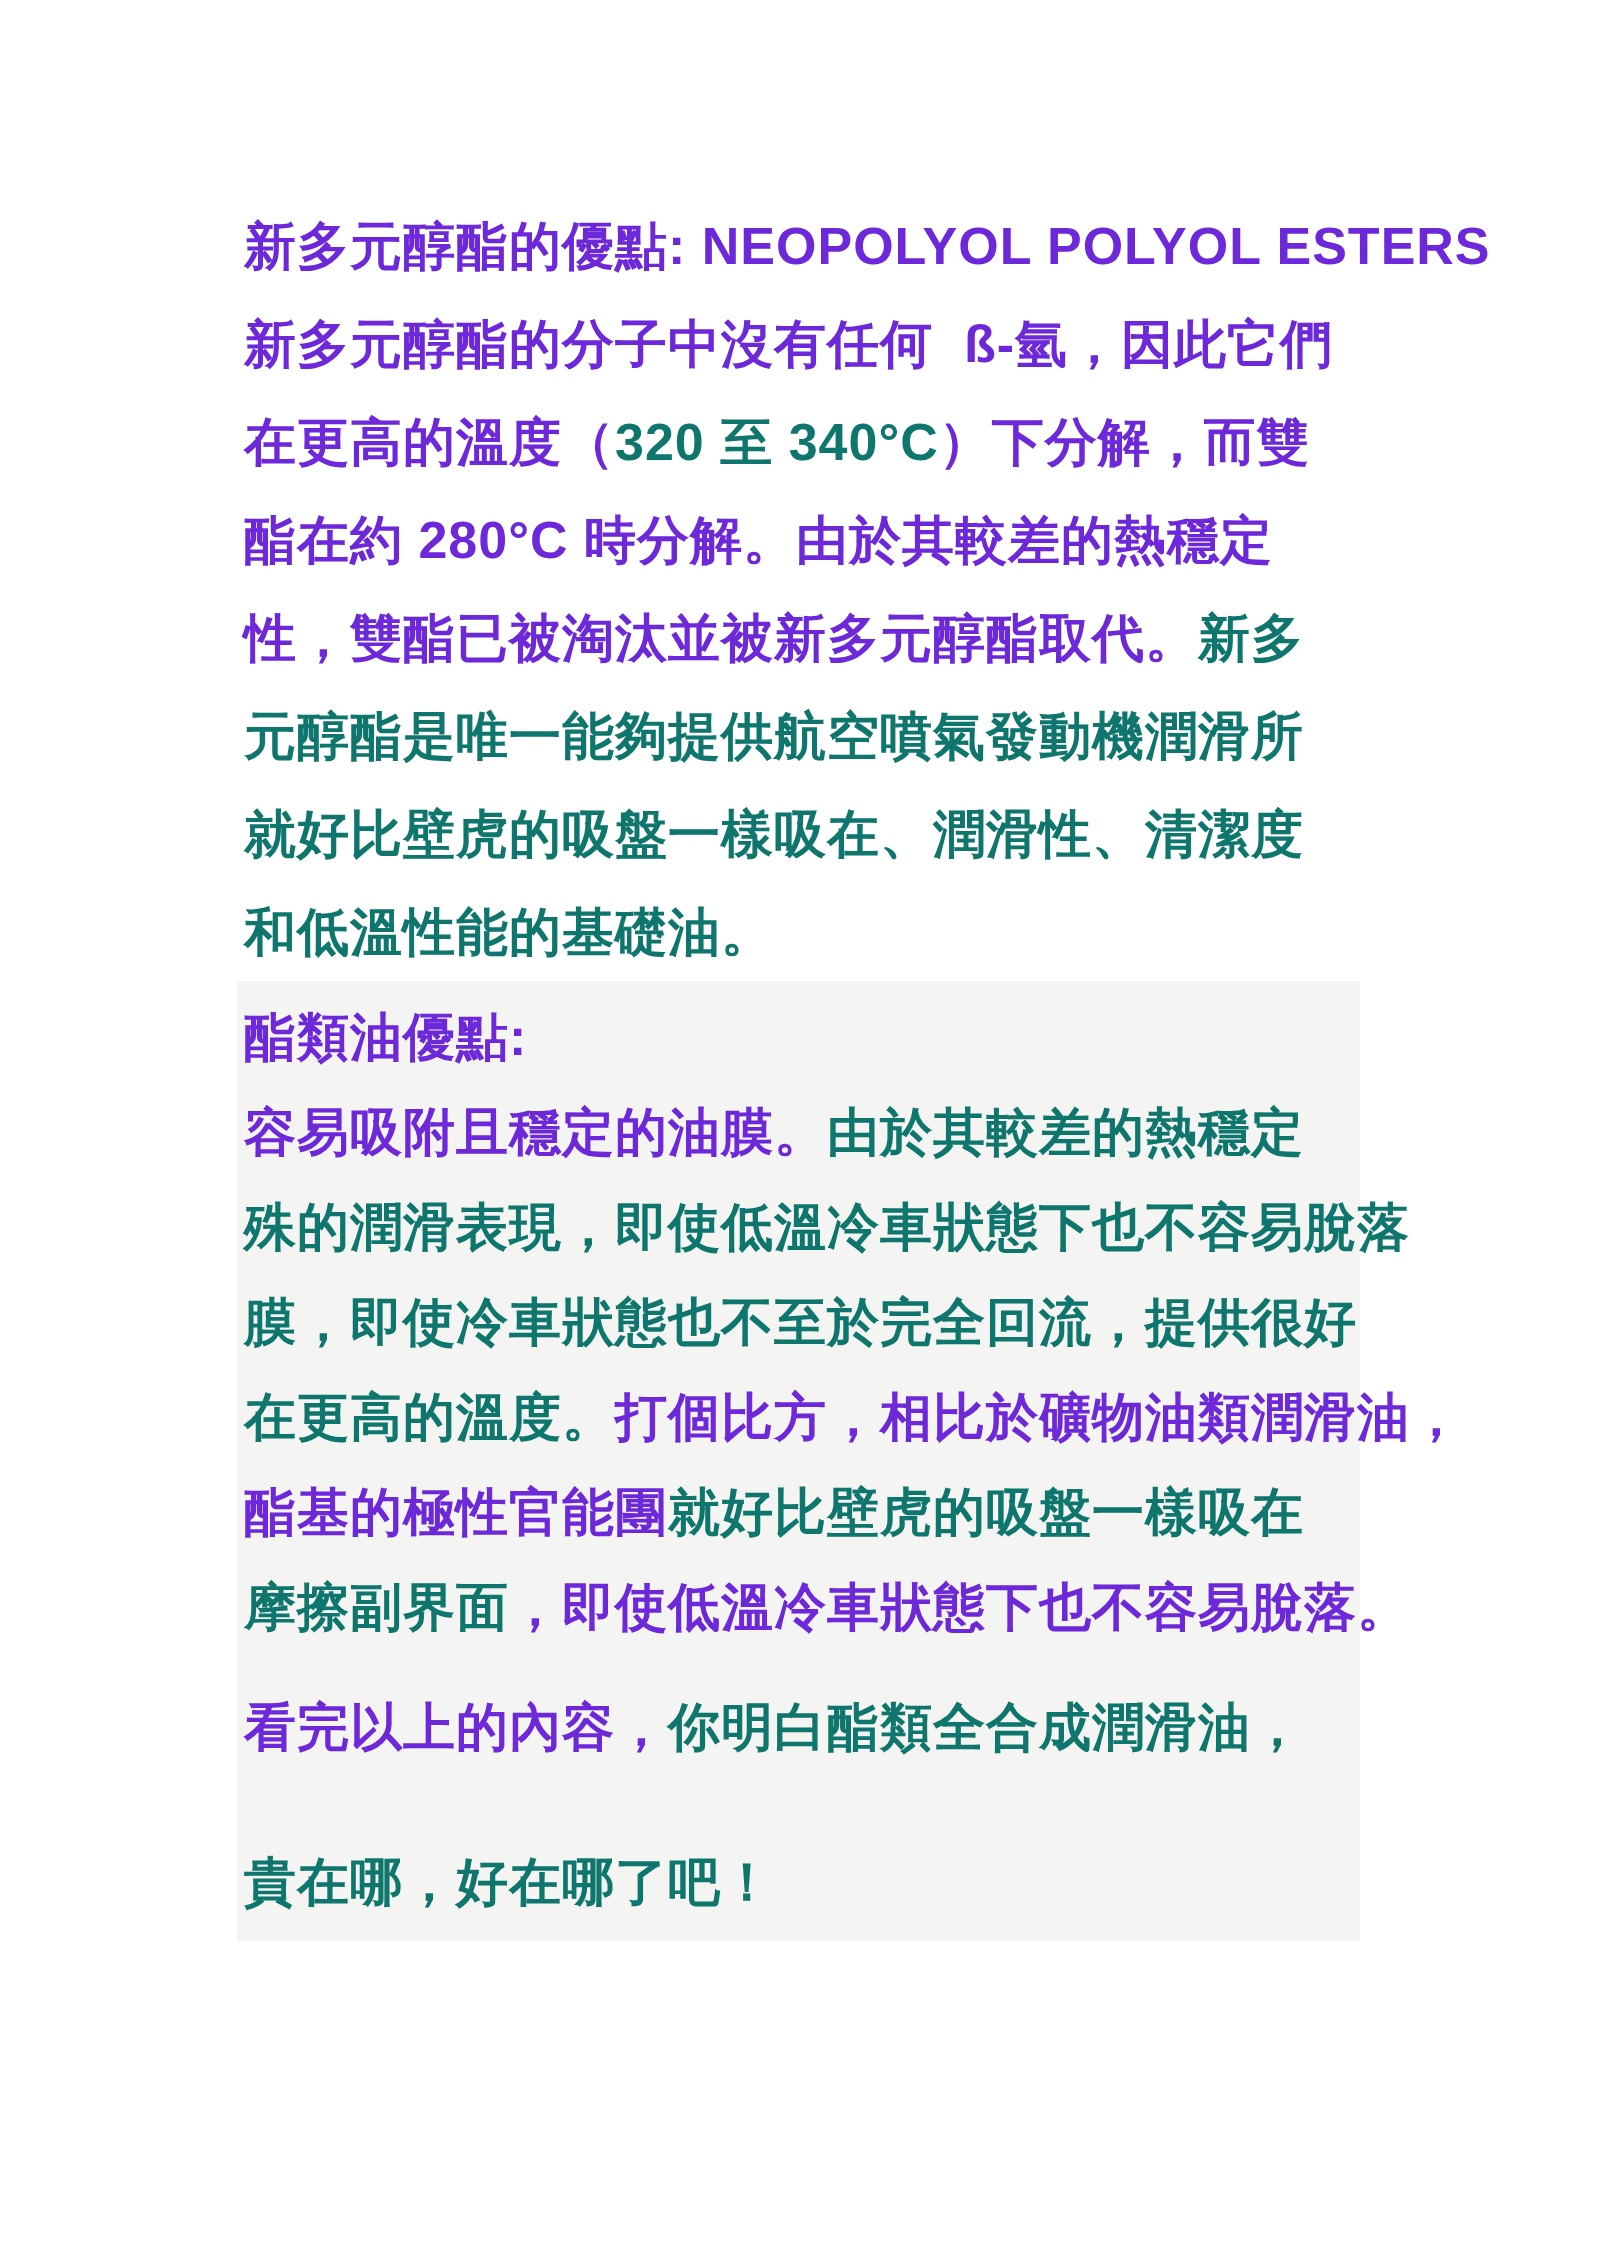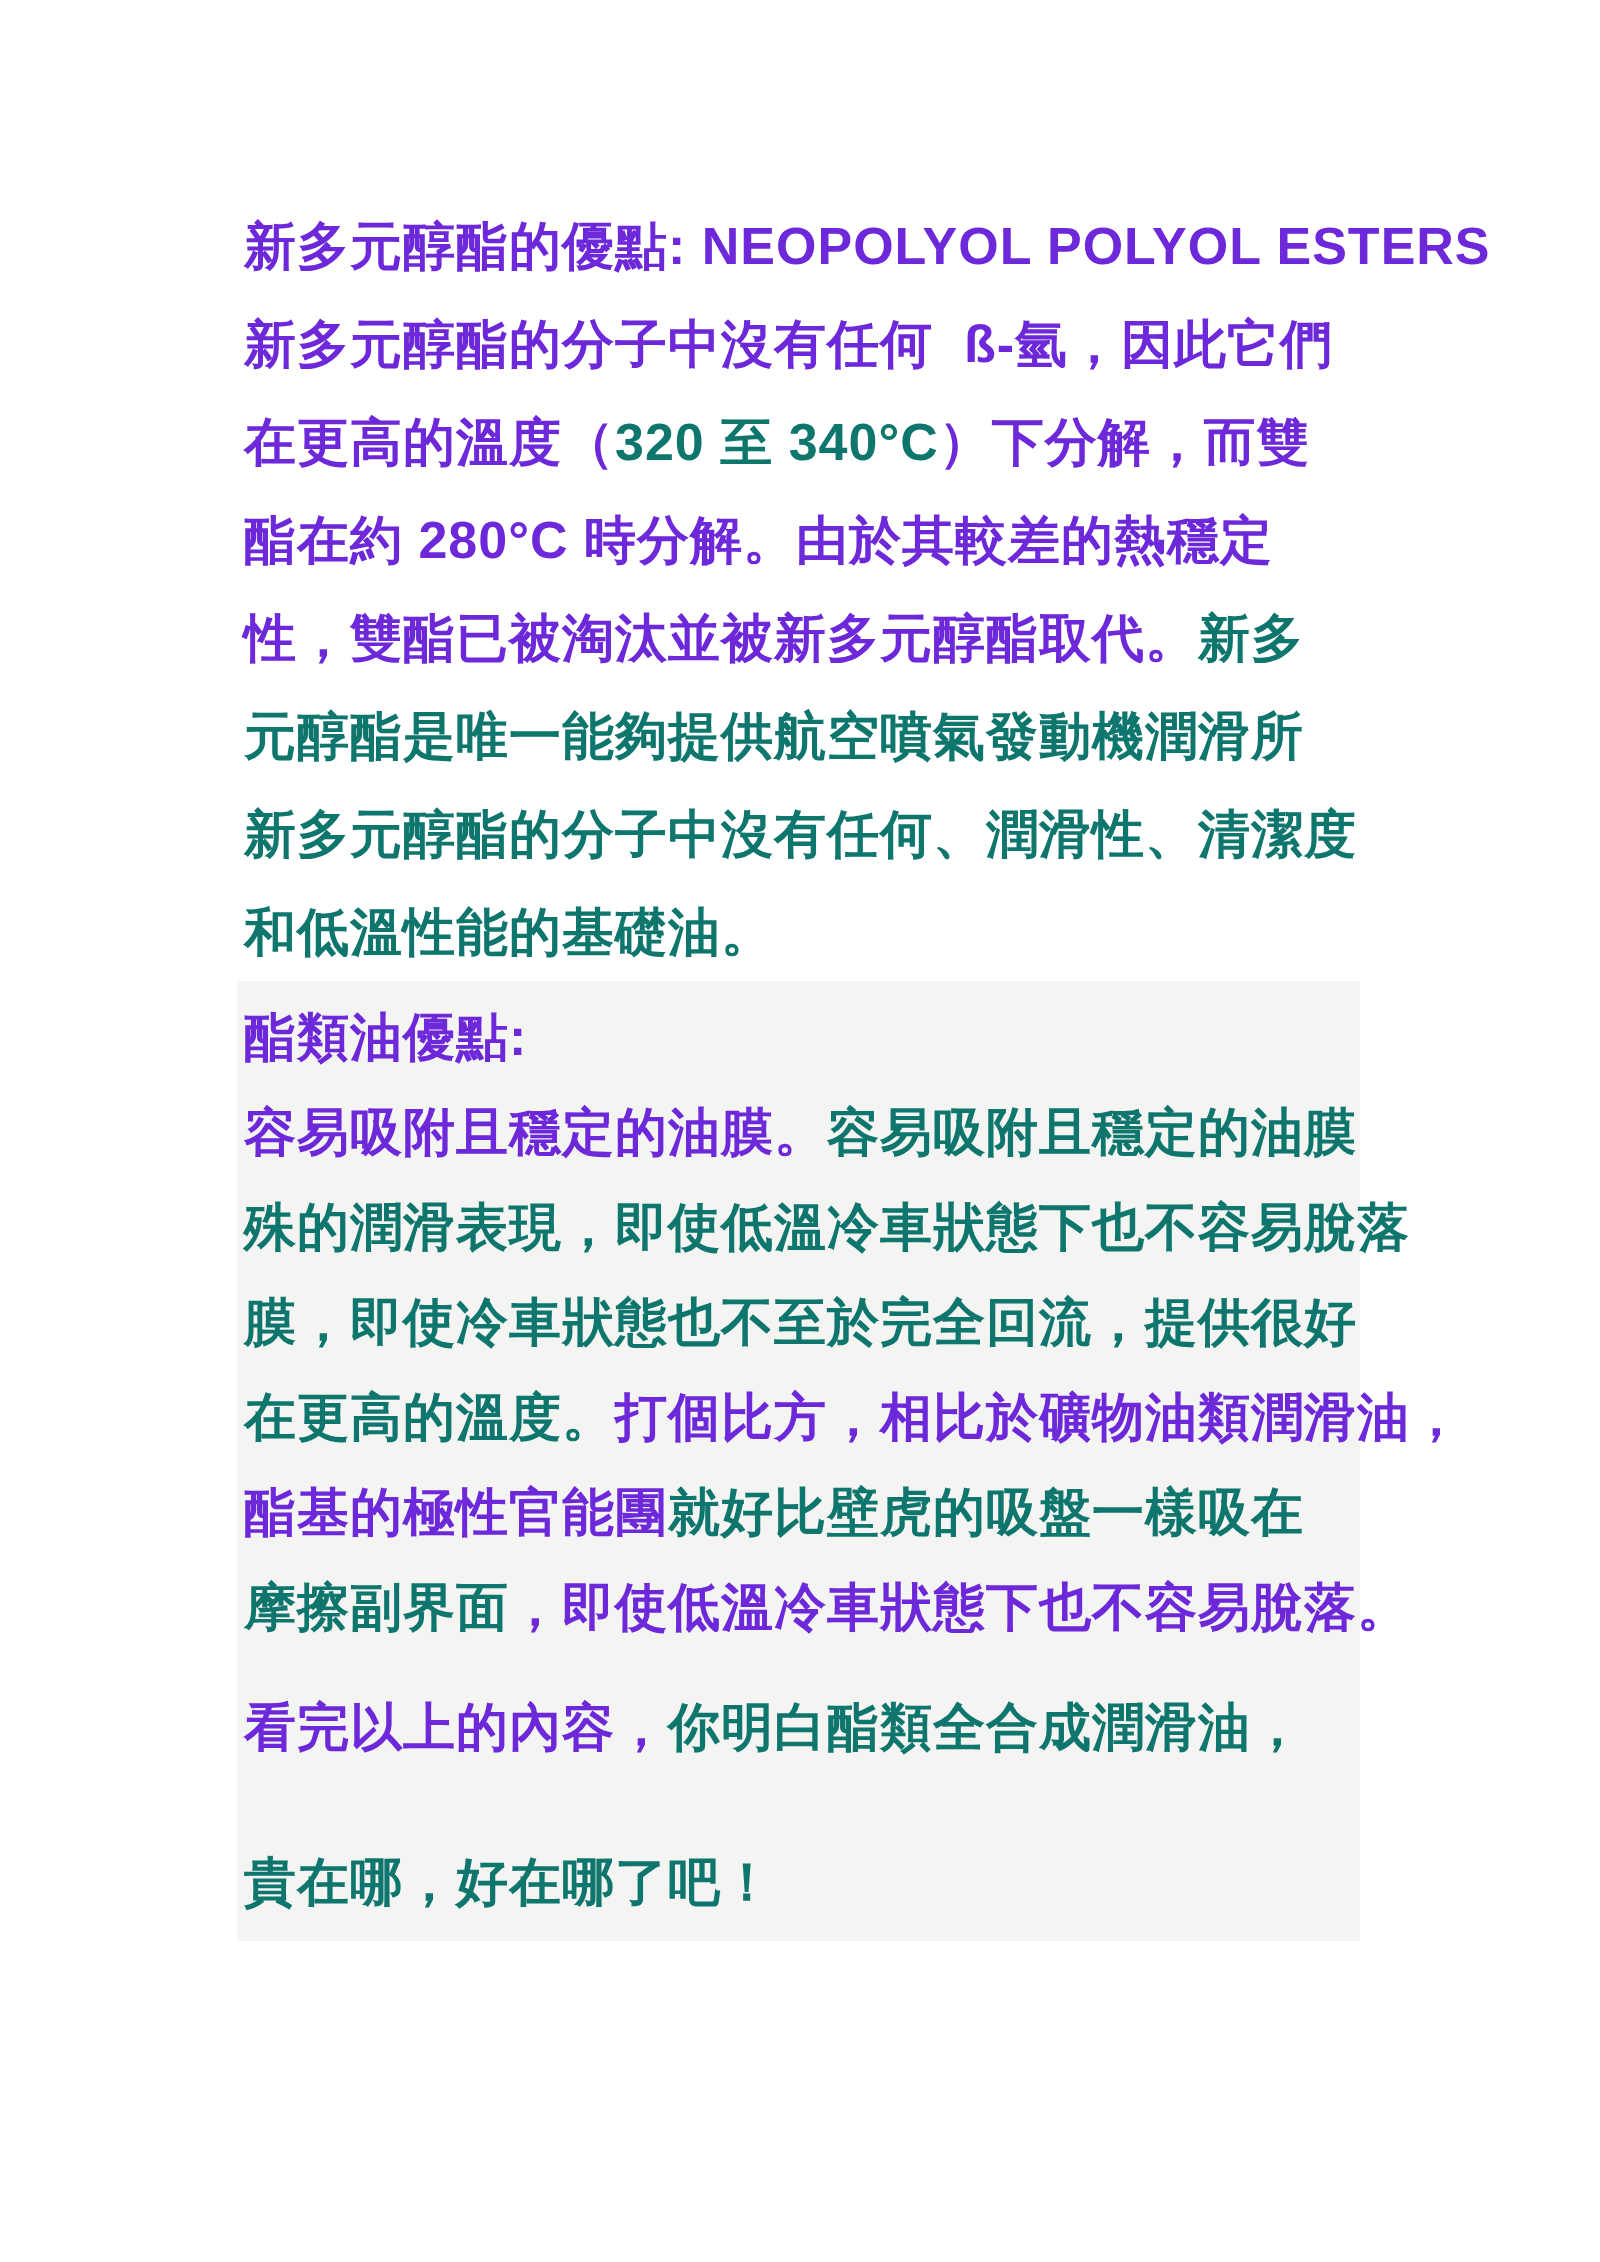--- a/index.html
+++ b/index.html
@@ -49,28 +49,28 @@
 
 <div class="doc">
     <div class="section">
       <div class="para">
         <div class="tline"><span class="seg-black">新多元醇酯的優點: NEOPOLYOL POLYOL ESTERS</span></div>
         <div class="tline"><span class="seg-black">新多元醇酯的分子中沒有任何  ß-氫，因此它們</span></div>
         <div class="tline"><span class="seg-black">在更高的溫度（</span><span class="seg-red">320 至 340°C</span><span class="seg-black">）下分解，而雙</span></div>
         <div class="tline"><span class="seg-black">酯在約 280°C 時分解。由於其較差的熱穩定</span></div>
         <div class="tline"><span class="seg-black">性，雙酯已被淘汰並被新多元醇酯取代。</span><span class="seg-red">新多</span></div>
         <div class="tline"><span class="seg-red">元醇酯是唯一能夠提供航空噴氣發動機潤滑所</span></div>
-        <div class="tline"><span class="seg-red">新多元醇酯的分子中沒有任何、潤滑性、清潔度</span></div>
+        <div class="tline"><span class="seg-red">就好比壁虎的吸盤一樣吸在、潤滑性、清潔度</span></div>
         <div class="tline"><span class="seg-red">和低溫性能的基礎油。</span></div>
       </div>
     </div>
     <div class="section panel">
       <div class="para">
         <div class="tline"><span class="seg-black">酯類油優點:</span></div>
-        <div class="tline"><span class="seg-black">容易吸附且穩定的油膜。</span><span class="seg-red">容易吸附且穩定的油膜</span></div>
+        <div class="tline"><span class="seg-black">容易吸附且穩定的油膜。</span><span class="seg-red">由於其較差的熱穩定</span></div>
         <div class="tline"><span class="seg-red">殊的潤滑表現，即使低溫冷車狀態下也不容易脫落</span></div>
         <div class="tline"><span class="seg-red">膜，即使冷車狀態也不至於完全回流，提供很好</span></div>
         <div class="tline"><span class="seg-red">在更高的溫度。</span><span class="seg-black">打個比方，相比於礦物油類潤滑油，</span></div>
         <div class="tline"><span class="seg-black">酯基的極性官能團</span><span class="seg-red">就好比壁虎的吸盤一樣吸在</span></div>
         <div class="tline"><span class="seg-red">摩擦副界面</span><span class="seg-black">，即使低溫冷車狀態下也不容易脫落。</span></div>
       </div>
       <div class="para">
         <div class="tline"><span class="seg-black">看完以上的內容，</span><span class="seg-red">你明白酯類全合成潤滑油，</span></div>
       </div>
       <div class="para">

